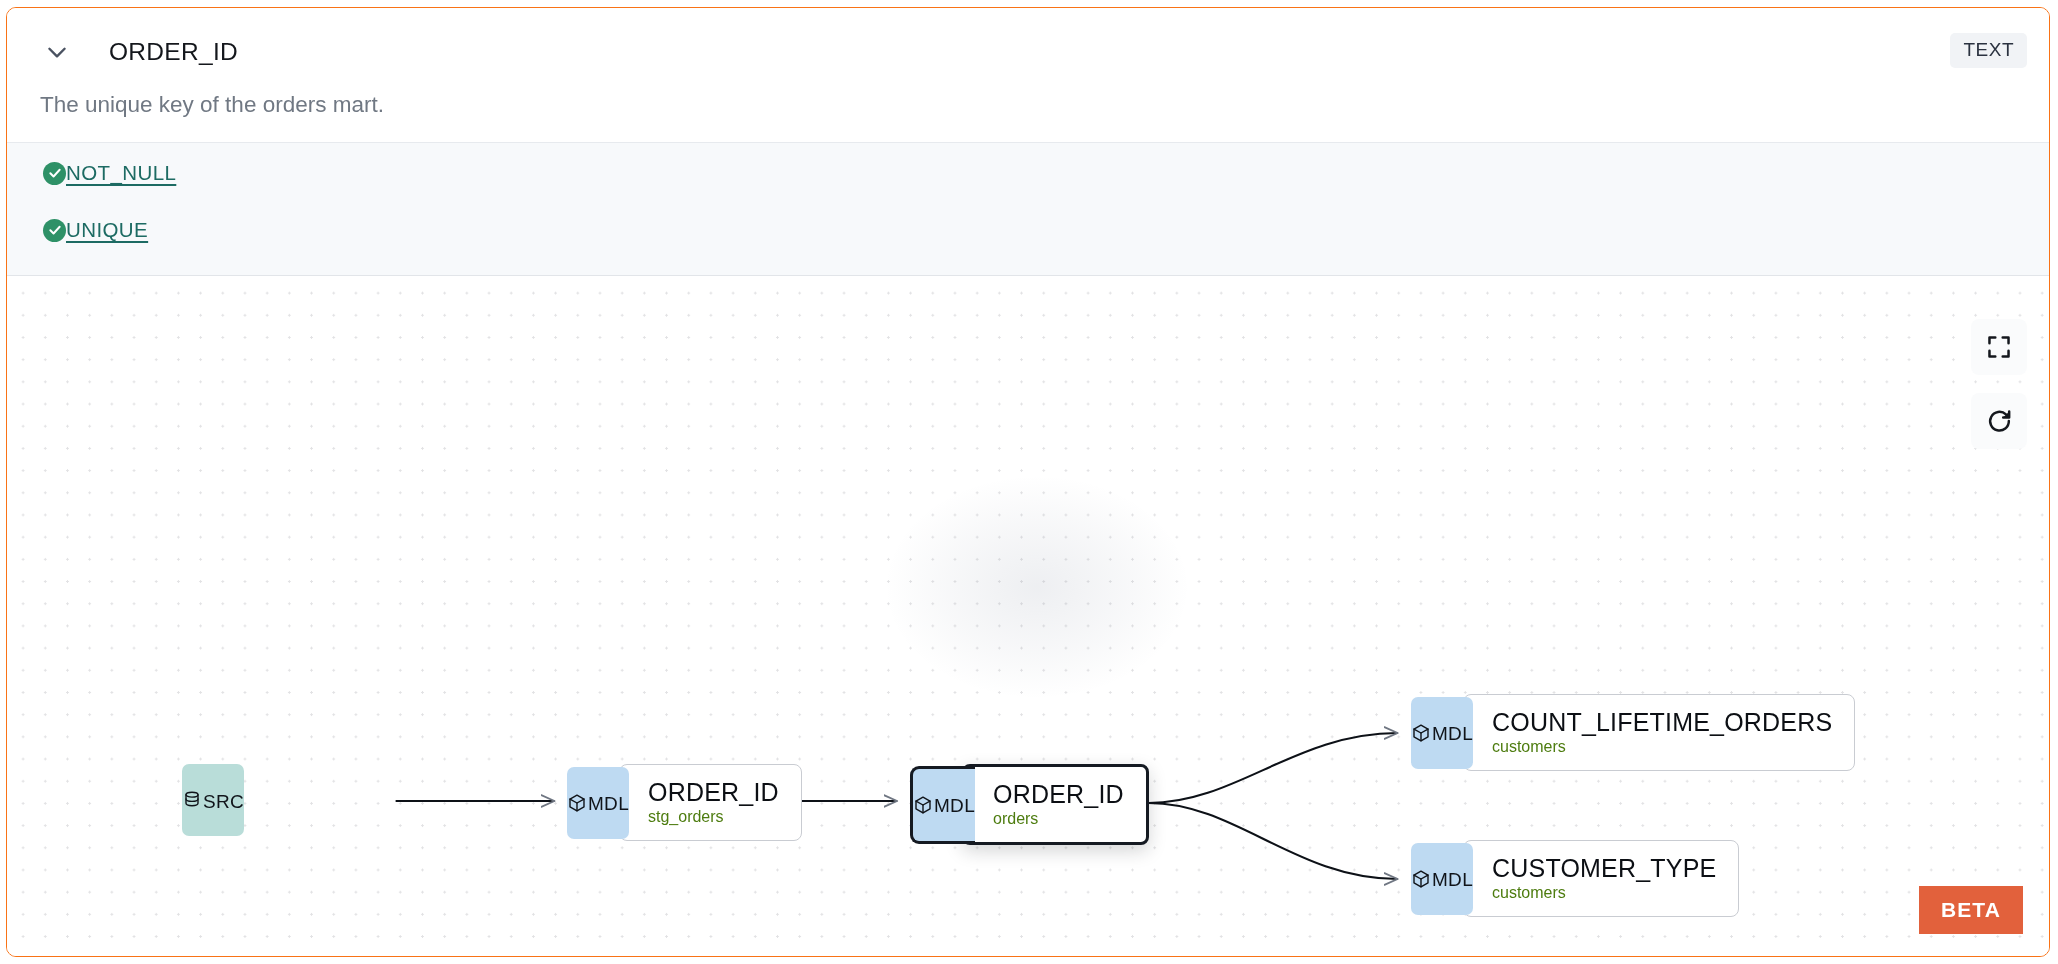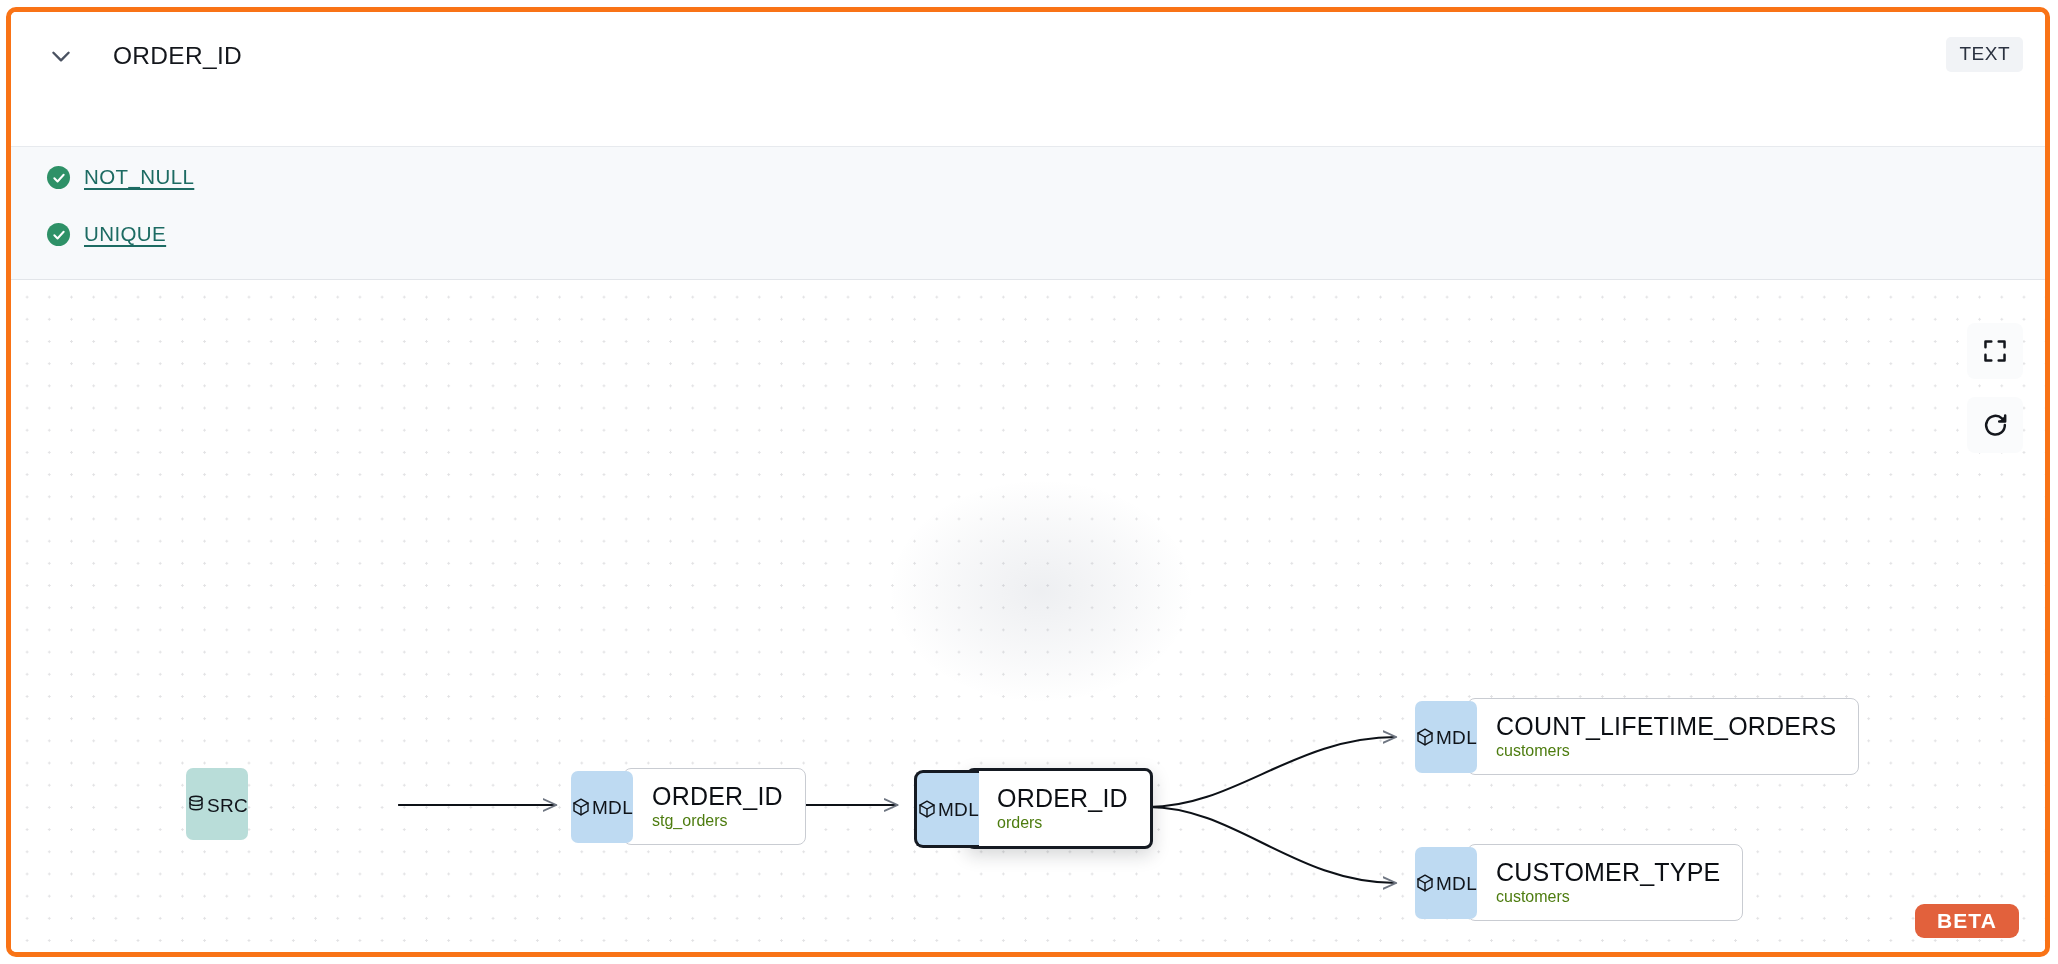--- a/index.html
+++ b/index.html
@@ -19,21 +19,21 @@
 
   
   .card {
     position: absolute;
     left: 6px;
     top: 7px;
     width: 2044px;
     height: 950px;
     box-sizing: border-box;
     background: #ffffff;
-    border: 5px solid #f97316;
+    border: 1px solid #f97316;
     border-radius: 10px;
     overflow: hidden;
   }
 
   
   .header {
     position: relative;
     height: 77px;
     box-sizing: border-box;
     background: #ffffff;
@@ -95,22 +95,22 @@
     height: 134px;
     box-sizing: border-box;
     background: #f7f9fb;
     border-top: 1px solid #e7eaee;
     border-bottom: 1px solid #e2e5e9;
   }
   .test-row {
     position: absolute;
     left: 36px;
     display: flex;
-    align-items: flex-end;
-    gap: 14px;
+    align-items: center;
+    gap: 0;
     cursor: pointer;
   }
   .test-row.r0 { top: 18px; }
   .test-row.r1 { top: 75px; }
 
   .check-icon {
     width: 23px;
     height: 23px;
     border-radius: 50%;
     background: #2e9167;
@@ -269,22 +269,22 @@
   
   .beta-badge {
     position: absolute;
     right: 26px;
     bottom: 24px;
     background: #e2613c;
     color: #ffffff;
     font-size: 21px;
     font-weight: bold;
     letter-spacing: 1.1px;
-    padding: 5px 22px;
-    border-radius: 9px;
+    padding: 12px 22px;
+    border-radius: 0;
     cursor: pointer;
     user-select: none;
   }
 </style>
 </head>
 <body>
 
 <div id="root">
   <div class="card">
 
@@ -294,20 +294,21 @@
         <svg width="26" height="26" viewBox="0 0 24 24" fill="none" stroke="#4a5261" stroke-width="2.2" stroke-linecap="round" stroke-linejoin="round">
           <polyline points="5,9 12,16 19,9"></polyline>
         </svg>
       </div>
 
       <div class="col-title">ORDER_ID</div>
 
       <div class="type-badge">TEXT</div>
     </div>
 
+    <div class="description">The unique key of the orders mart.</div>
 
     <div class="tests">
 
       <div class="test-row r0">
         <span class="check-icon">
           <svg width="14" height="14" viewBox="0 0 24 24" fill="none" stroke="#ffffff" stroke-width="3.4" stroke-linecap="round" stroke-linejoin="round">
             <polyline points="4,12.5 9.5,18 20,6.5"></polyline>
           </svg>
         </span>
         <span class="test-link">NOT_NULL</span>

